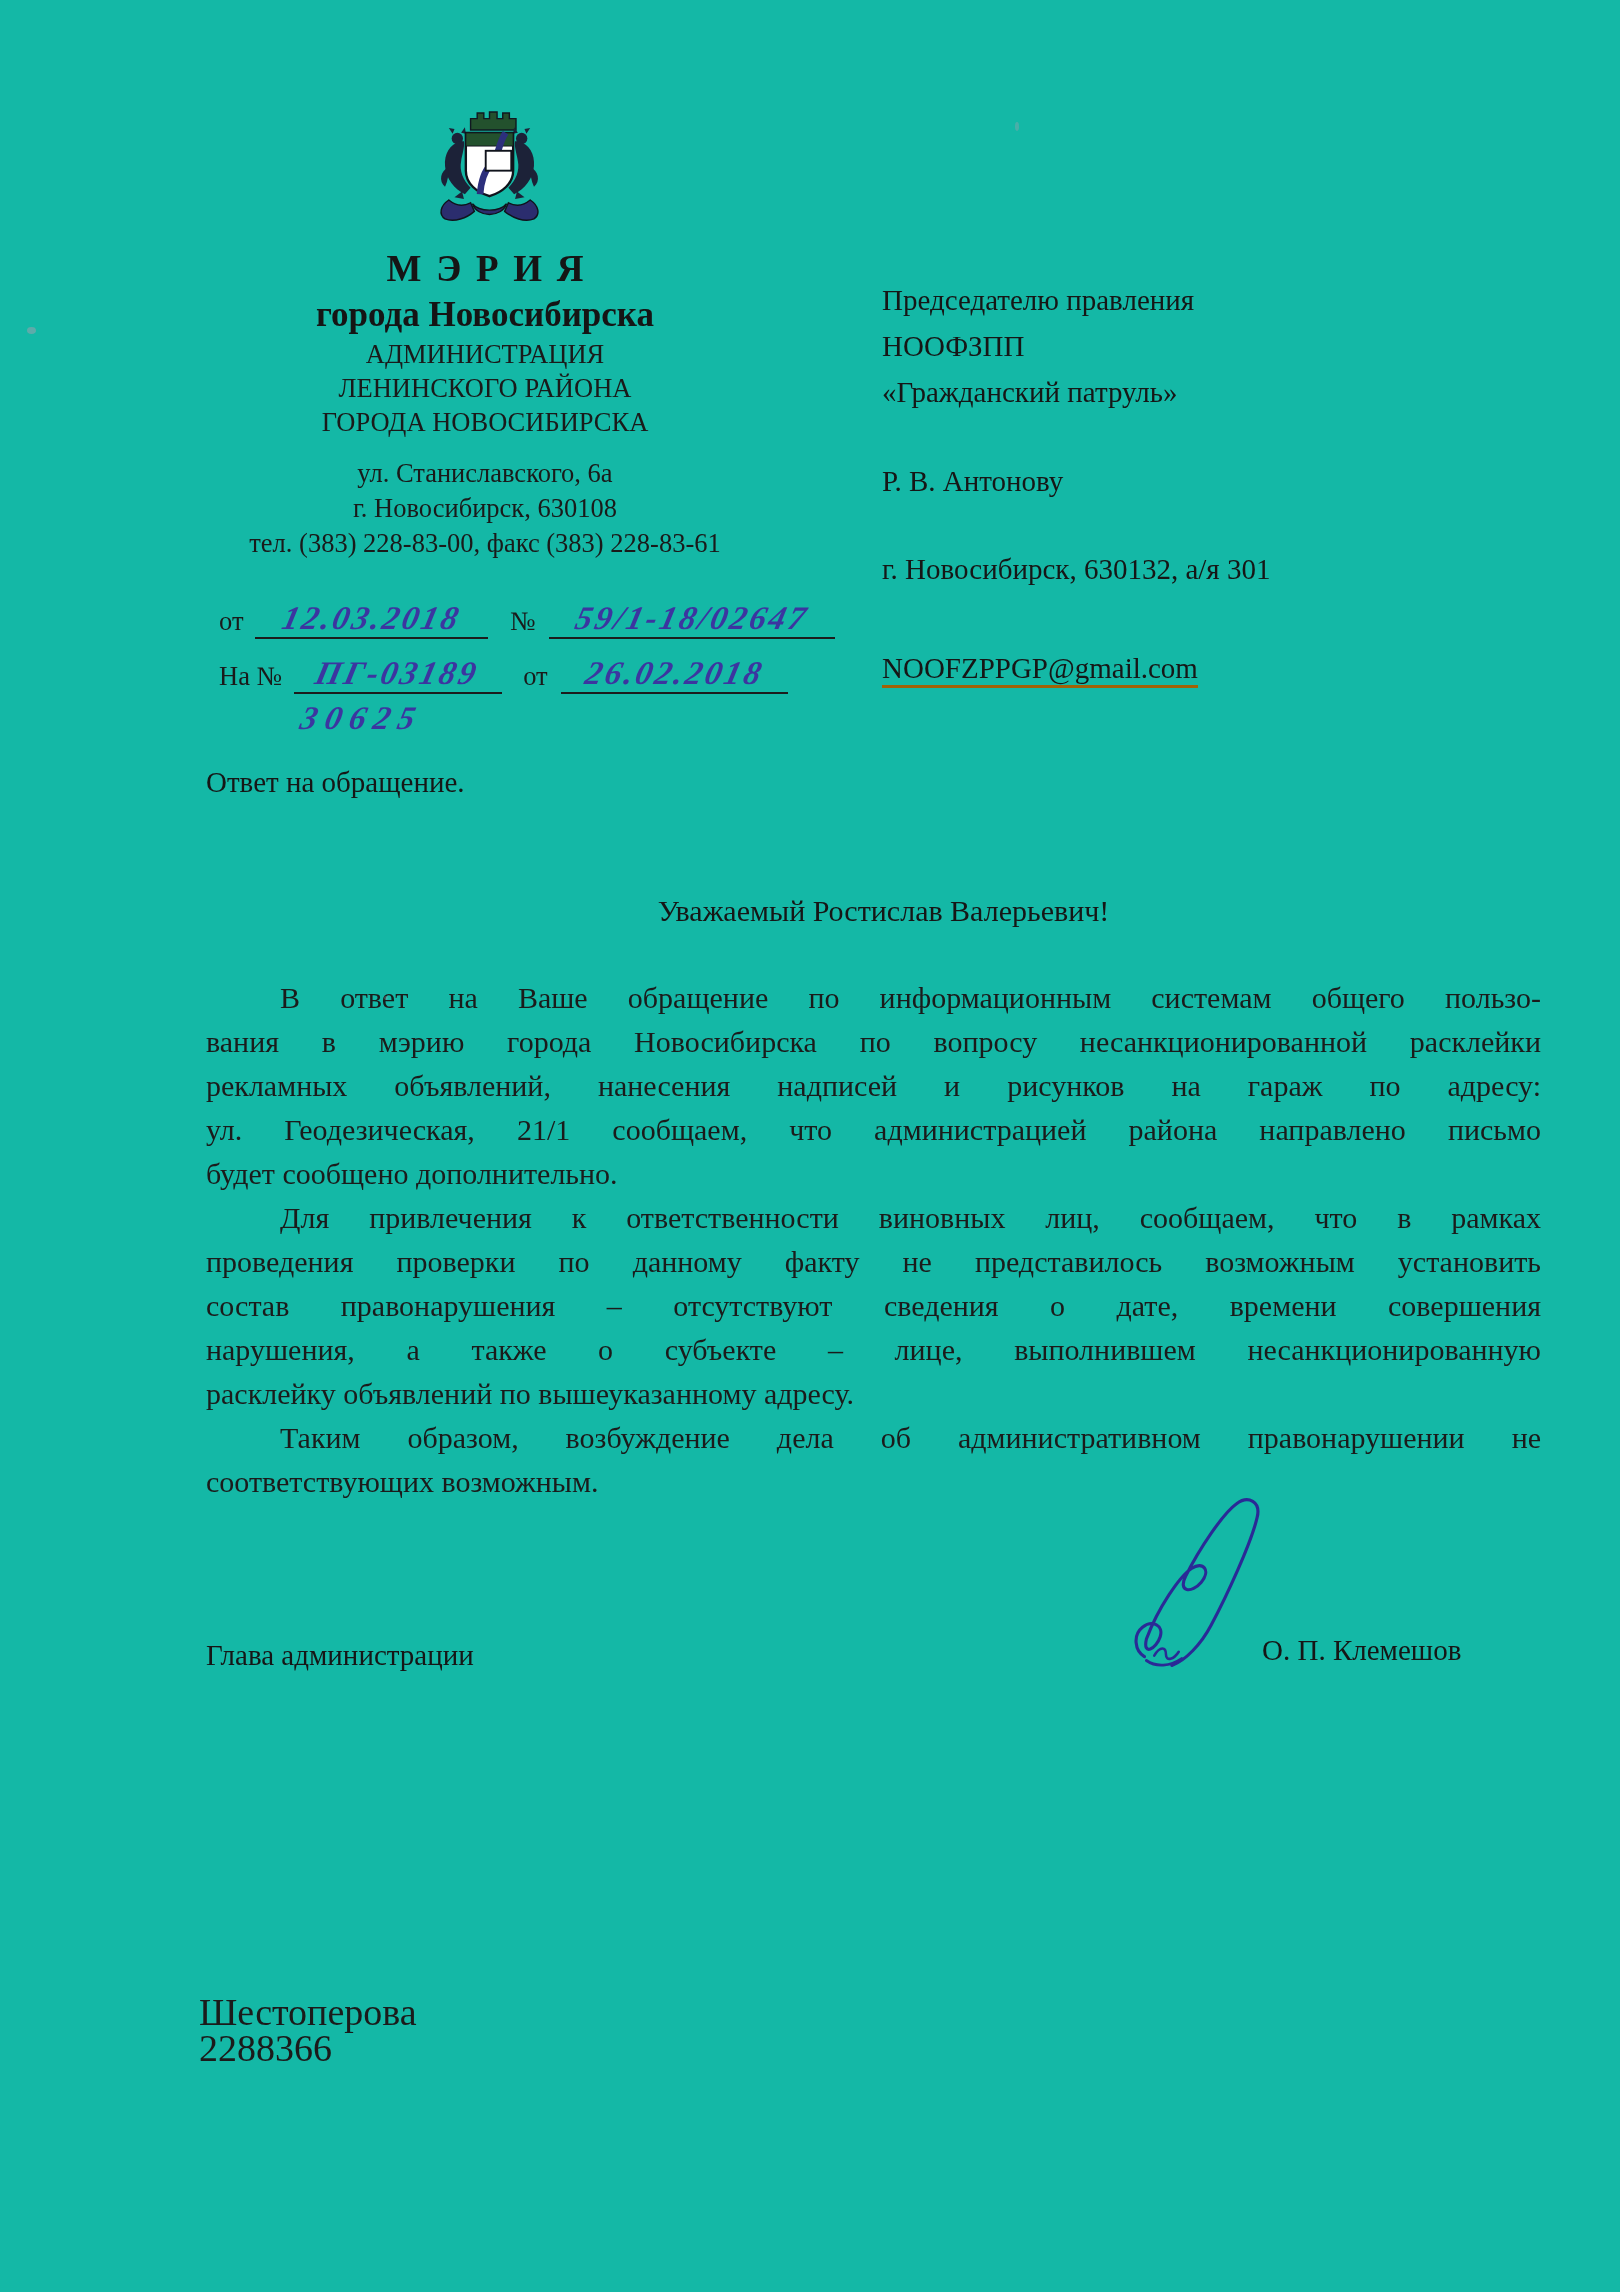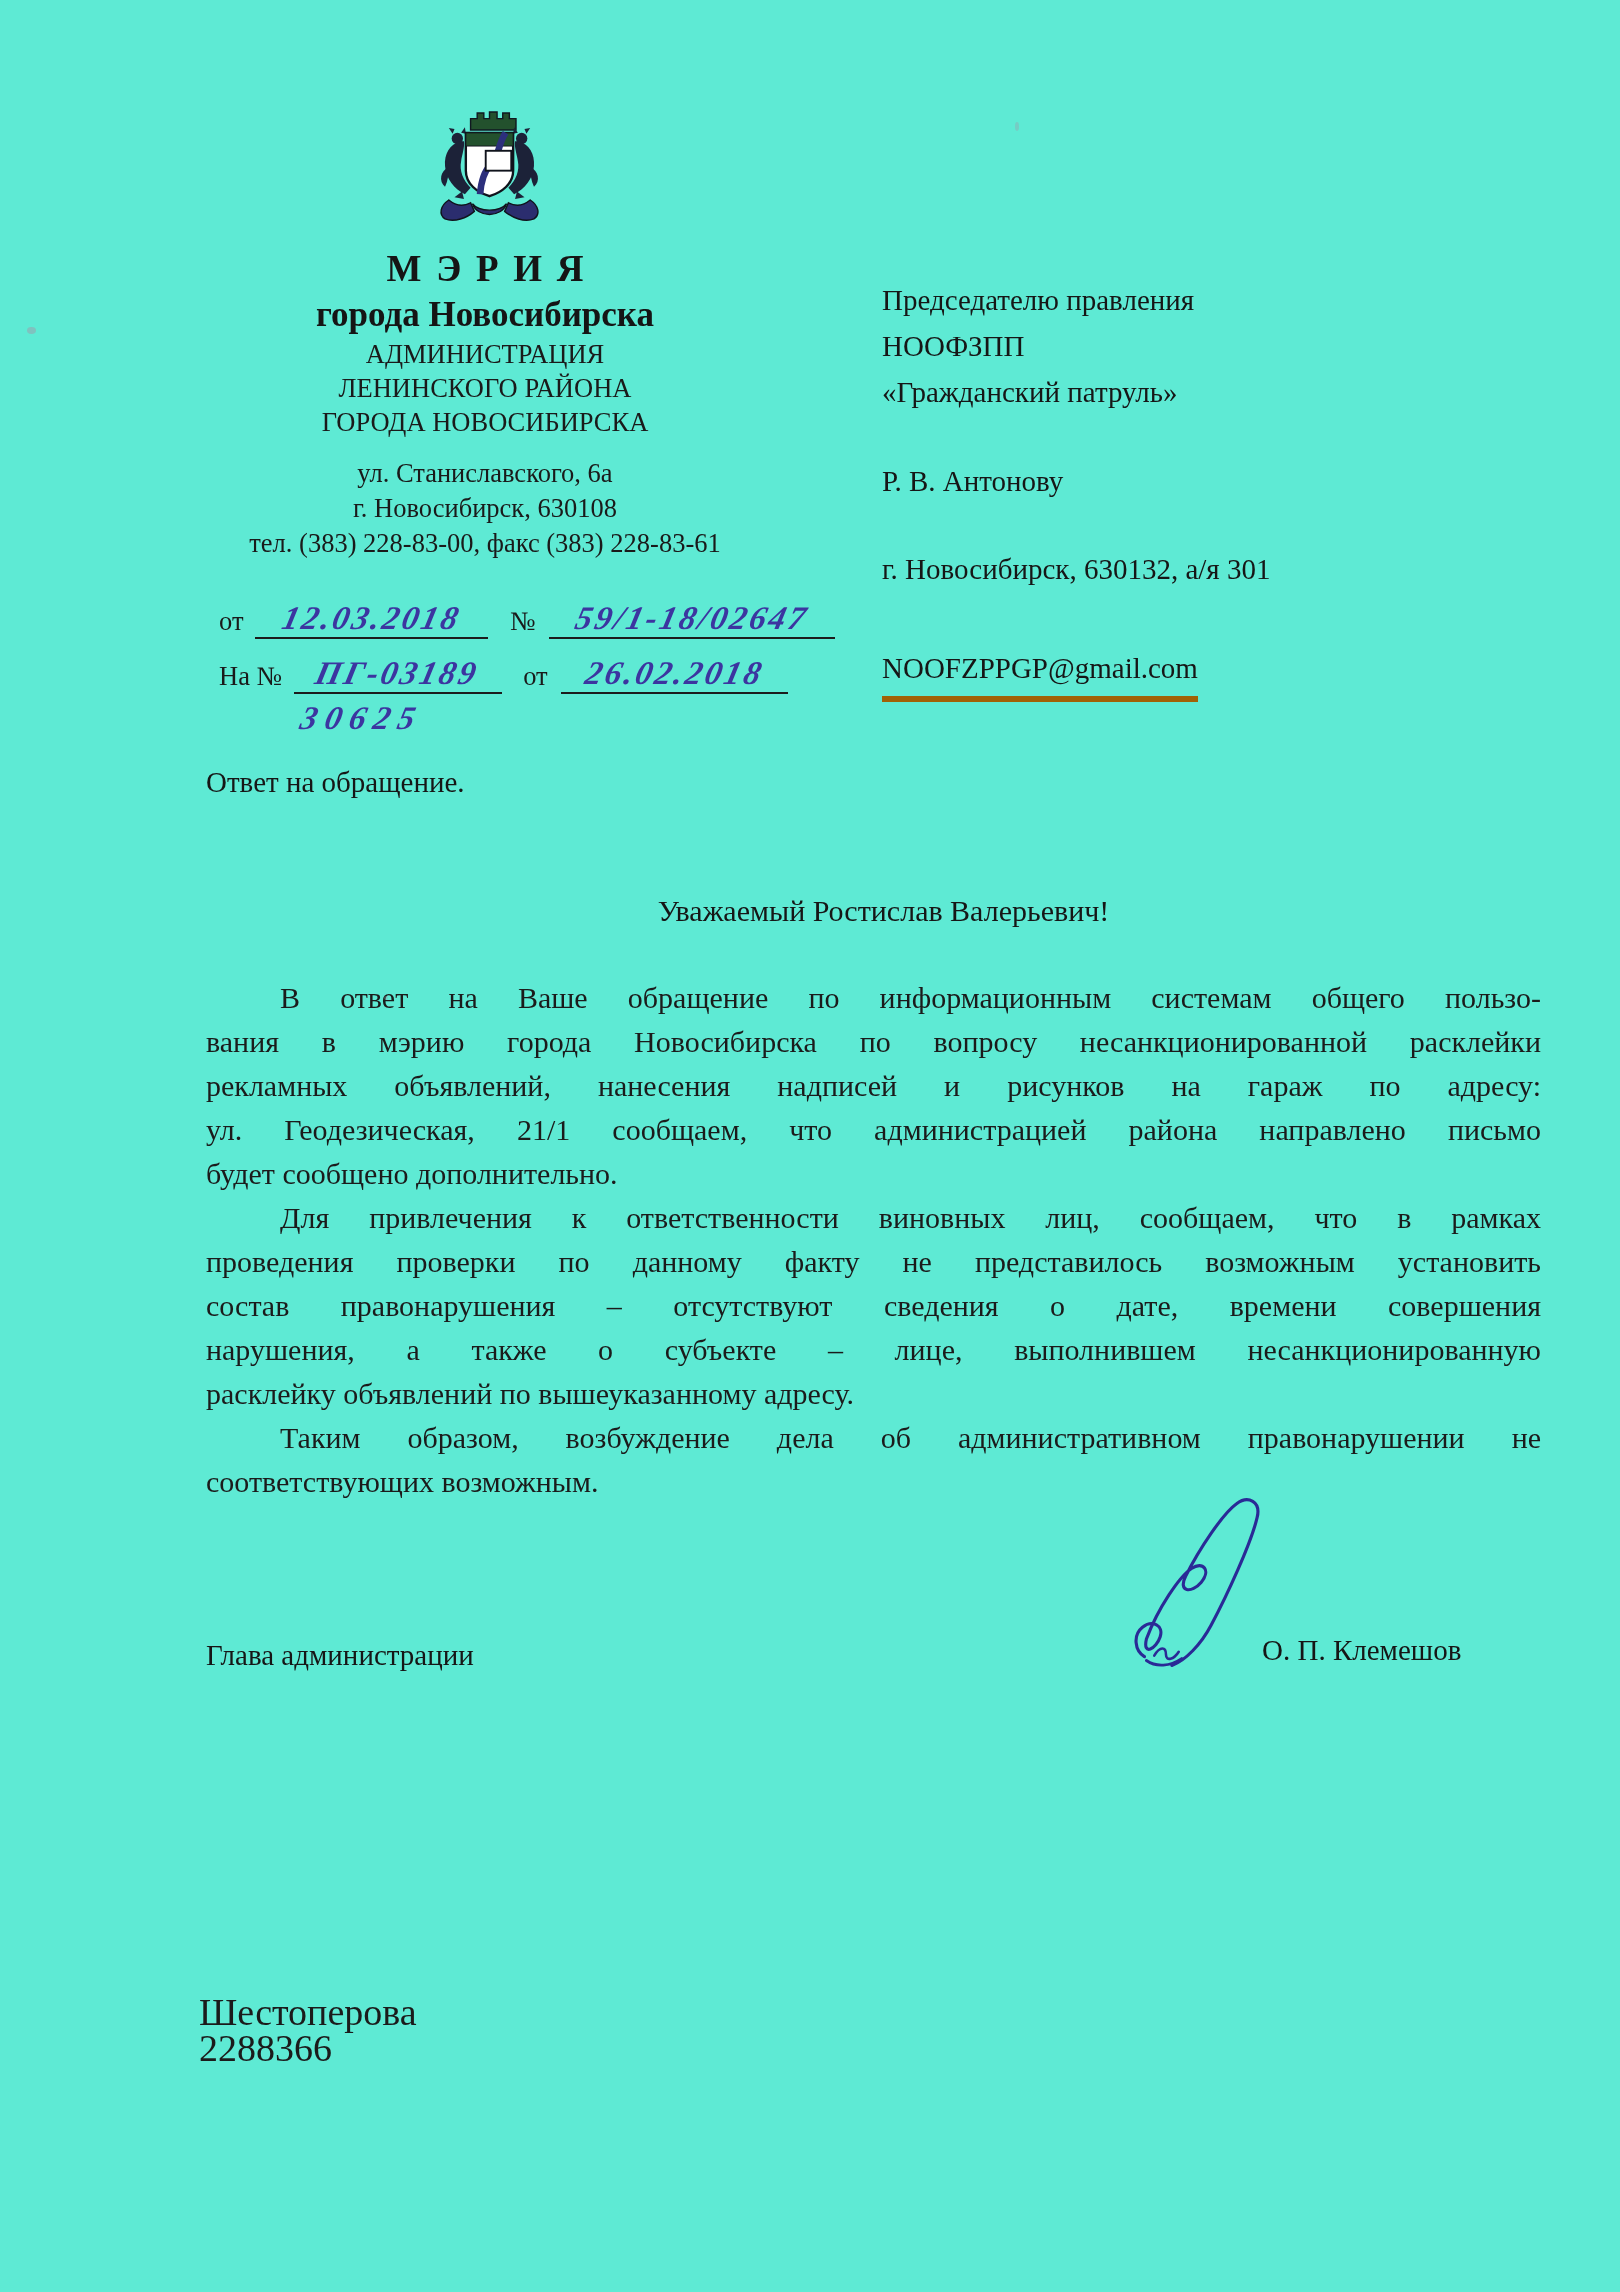--- a/index.html
+++ b/index.html
@@ -1,20 +1,20 @@
 <!DOCTYPE html>
 <html><head>
 <meta charset="utf-8">
 <style>
   html,body{margin:0;padding:0;background:#e8e8e8;}
   .page{
     position:relative;
     width:1620px;height:2293px;
     margin:0 auto;
-    background:#5eead4;
+    background:#14b8a6;
     font-family:"Liberation Serif","DejaVu Serif",serif;
     color:#1c1c1c;
     overflow:hidden;
   }
   
   .emblem{position:absolute;left:428px;top:108px;width:123px;height:131px;}
   .lh{position:absolute;left:142px;top:245px;width:686px;text-align:center;}
   .lh-title{font-size:37px;font-weight:bold;letter-spacing:14.7px;padding-left:14.7px;line-height:47px;color:#151515;}
   .lh-title2{font-size:35px;font-weight:bold;line-height:45px;color:#151515;}
   .lh-sub{font-size:26.5px;line-height:34px;color:#1a1a1a;}
@@ -38,21 +38,21 @@
     transform:skewX(-13deg);
     white-space:nowrap;
     line-height:37px;
   }
   .hand30625{position:absolute;left:82px;top:116px;letter-spacing:7.8px;}
   
   .recipient{position:absolute;left:882px;top:277px;width:588px;font-size:29px;line-height:46px;color:#161616;}
   .rec-name{margin-top:43px;}
   .rec-addr{margin-top:42px;}
   .rec-email{margin-top:53px;}
-  .rec-email span{border-bottom:6px solid #a16207;padding-bottom:12px;}
+  .rec-email span{border-bottom:3px solid #a16207;padding-bottom:1px;}
   
   .subject{position:absolute;left:206px;top:766px;font-size:29px;color:#161616;}
   .salutation{position:absolute;left:206px;top:894px;width:1355px;text-align:center;font-size:30px;color:#161616;}
   .bodytext{position:absolute;left:206px;top:976px;width:1335px;font-size:30px;color:#1b1b1b;}
   .bodyline{height:44px;line-height:44px;text-align:justify;text-align-last:justify;white-space:normal;}
   .bodyline.first{padding-left:74px;}
   .bodyline.last{text-align-last:left;}
   
   .sig-position{position:absolute;left:206px;top:1639px;font-size:29px;color:#161616;}
   .sig-name{position:absolute;left:1262px;top:1634px;font-size:29px;color:#161616;}

